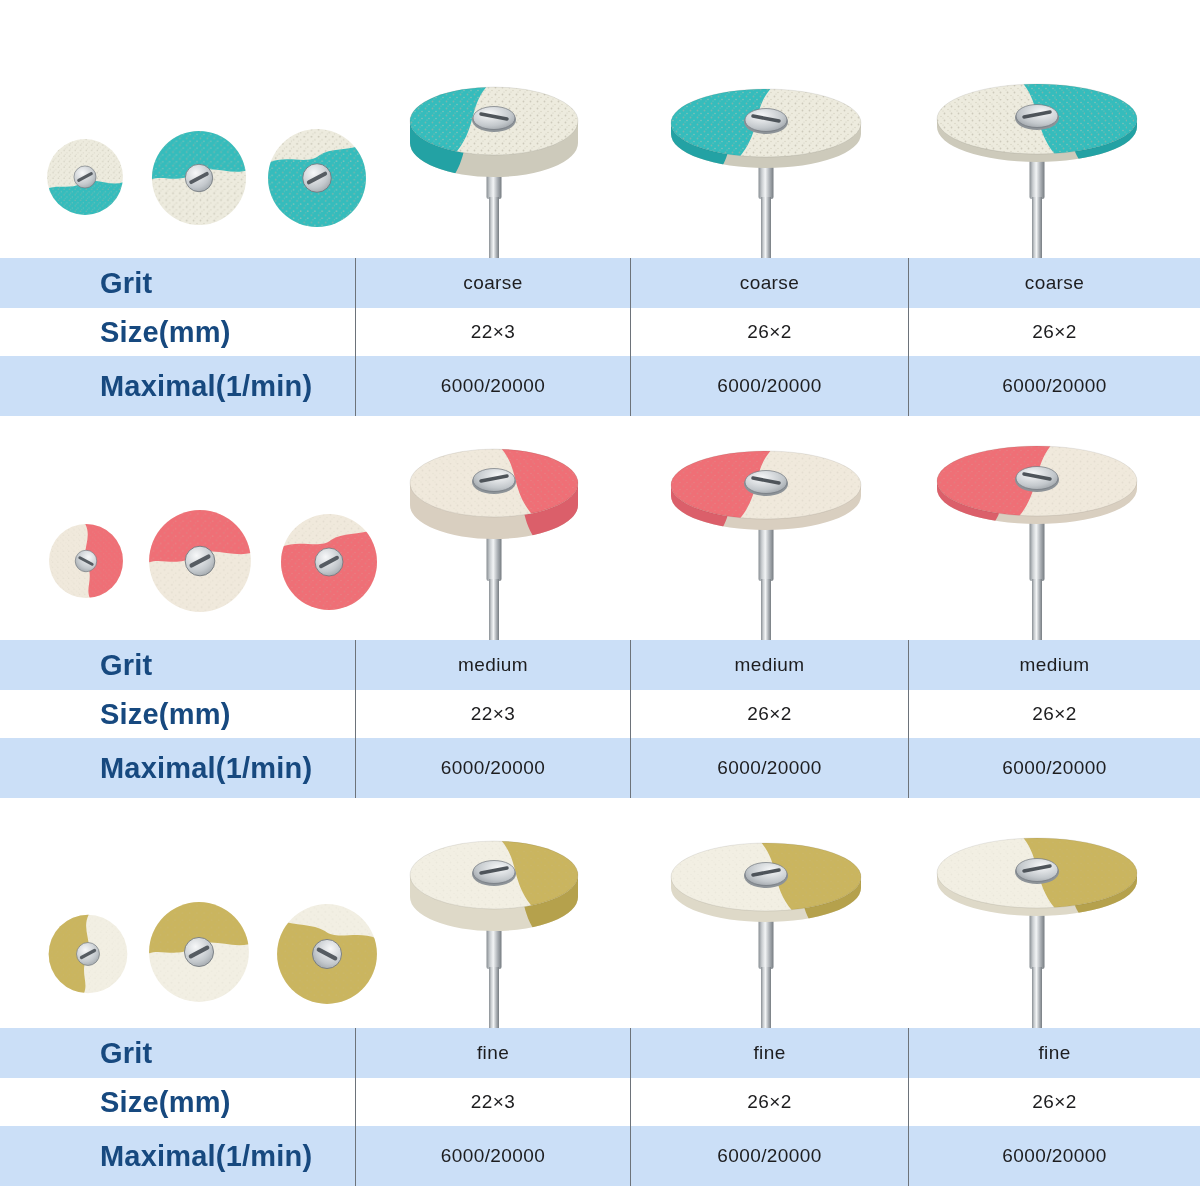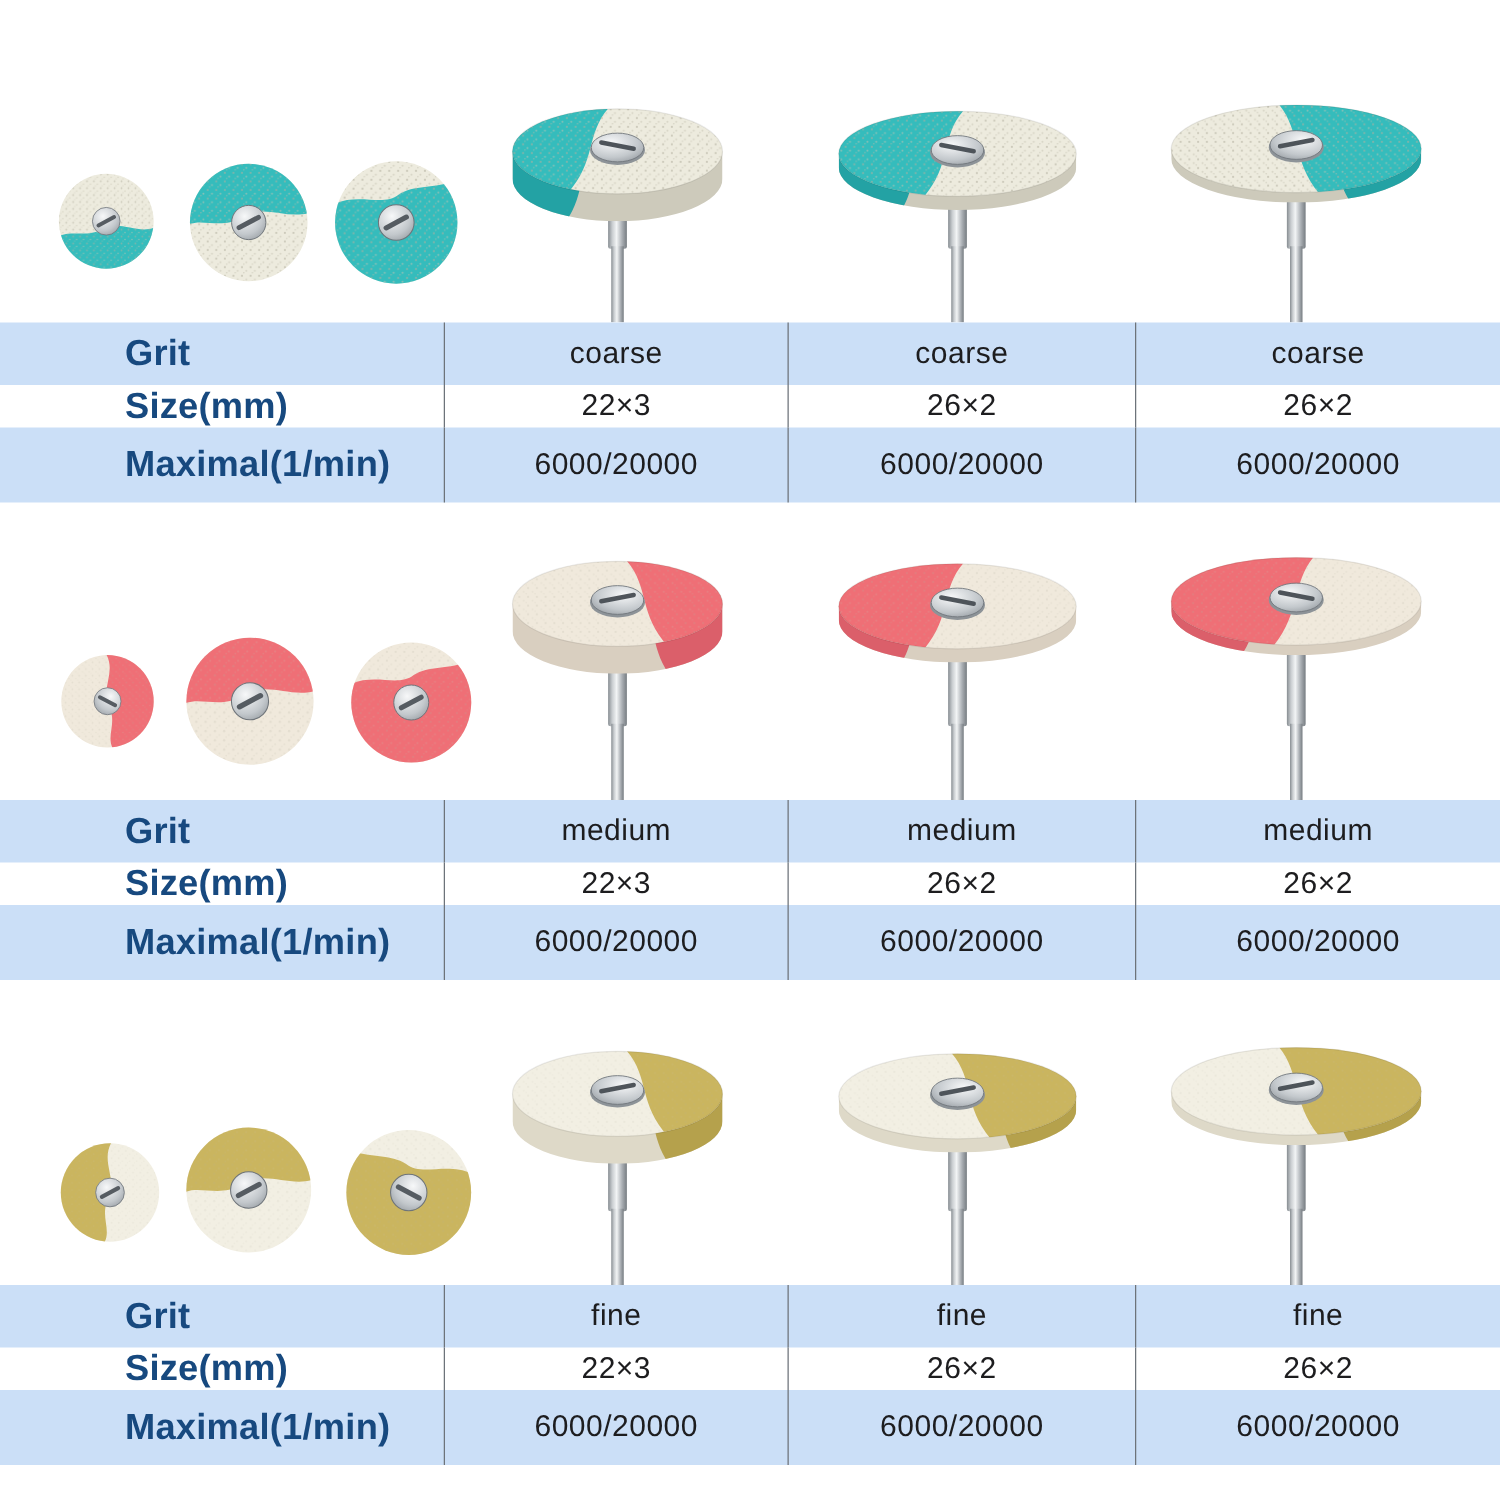--- a/index.html
+++ b/index.html
@@ -4,25 +4,25 @@
 <style>
   html,body{margin:0;padding:0;background:#fff;}
   body{font-family:"Liberation Sans",sans-serif;}
   .canvas{position:relative;width:1200px;height:1200px;background:#fff;overflow:hidden;margin-top:13px;}
   .art{position:absolute;left:0;display:block;}
   .art-coarse{--tint:#35bcbc;--tintd:#23a2a4;--cream:#edebde;--side:#cdcabb;--speckop:.55;}
   .art-medium{--tint:#ef6f76;--tintd:#db5f6a;--cream:#f0e9dc;--side:#d9cfc0;--speckop:.20;}
   .art-fine{--tint:#cab55f;--tintd:#b5a14c;--cream:#f2efe3;--side:#ded9c8;--speckop:.12;}
   .spec-table{position:absolute;left:0;width:1200px;}
   .trow{display:grid;grid-template-columns:355px 275px 278px 292px;}
-  .h1{height:50px}.h2{height:34px}.h3{height:60px}
+  .h1{height:50px}.h2{height:48px}.h3{height:60px}
   .blue{background:#cbdff7;}
   .cell{height:100%;display:flex;align-items:center;overflow:hidden;}
   .lbl{padding-left:100px;color:#17497f;font-weight:700;font-size:29px;letter-spacing:.2px;}
-  .val{justify-content:center;border-left:1px solid #6d737a;color:#1d1d1f;font-size:24px;font-weight:500;letter-spacing:.4px;}
+  .val{justify-content:center;border-left:1px solid #6d737a;color:#1d1d1f;font-size:19px;font-weight:500;letter-spacing:.4px;}
 </style>
 </head>
 <body>
 
 <div class="canvas">
 
   <svg width="0" height="0" style="position:absolute" aria-hidden="true">
     <defs>
       <linearGradient id="rodG" x1="0" y1="0" x2="1" y2="0">
         <stop offset="0" stop-color="#878d92"></stop>

